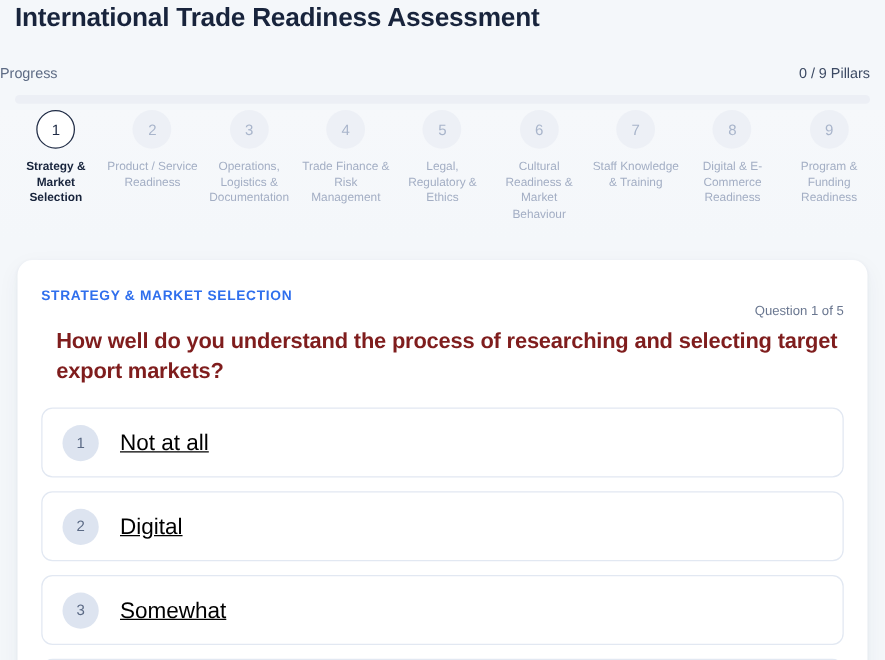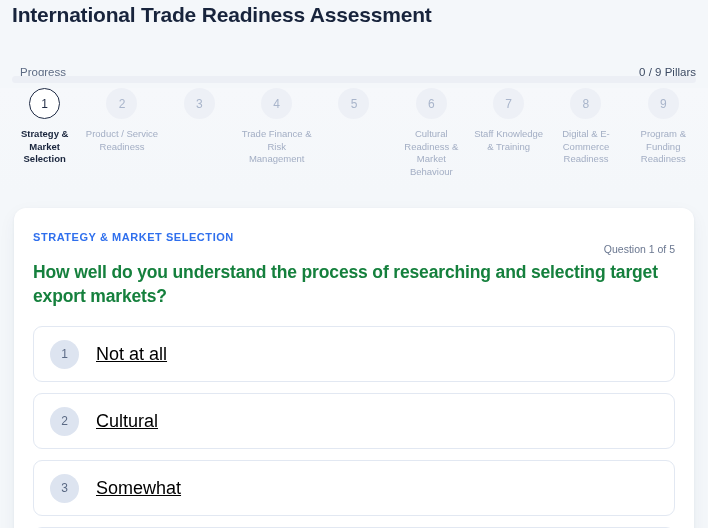--- a/index.html
+++ b/index.html
@@ -32,25 +32,24 @@
     top: 2px;
     font-size: 21px;
     font-weight: 700;
     letter-spacing: -0.2px;
     color: #18243c;
     line-height: 26px;
   }
 
   .progress-row {
     position: absolute;
-    left: 20px;
+    left: 0;
     right: 12px;
     top: 51px;
     height: 16px;
-    margin-top: 13px;
   }
   .progress-label {
     position: absolute;
     left: 0;
     top: 0;
     font-size: 11.5px;
     color: #5d6b84;
     line-height: 16px;
   }
   .progress-count {
@@ -171,24 +170,25 @@
     font-size: 10.5px;
     color: #6a7790;
     line-height: 14px;
     margin-top: 11px;
   }
 
   .question-text {
     font-size: 17.5px;
     font-weight: 700;
     line-height: 24px;
-    color: #15803d;
+    color: #7f1d1d;
     letter-spacing: -0.15px;
     margin-bottom: 18px;
     max-width: 645px;
+    margin-left: 12px;
   }
 
   .options {
     display: flex;
     flex-direction: column;
     gap: 11px;
   }
   .option {
     display: flex;
     align-items: center;
@@ -239,27 +239,29 @@
       <div class="step active">
         <div class="step-circle">1</div>
         <div class="step-label">Strategy &amp; Market Selection</div>
       </div>
       <div class="step">
         <div class="step-circle">2</div>
         <div class="step-label">Product / Service Readiness</div>
       </div>
       <div class="step">
         <div class="step-circle">3</div>
+        <div class="step-label">Operations, Logistics &amp; Documentation</div>
       </div>
       <div class="step">
         <div class="step-circle">4</div>
         <div class="step-label">Trade Finance &amp; Risk Management</div>
       </div>
       <div class="step">
         <div class="step-circle">5</div>
+        <div class="step-label">Legal, Regulatory &amp; Ethics</div>
       </div>
       <div class="step">
         <div class="step-circle">6</div>
         <div class="step-label">Cultural Readiness &amp; Market Behaviour</div>
       </div>
       <div class="step">
         <div class="step-circle">7</div>
         <div class="step-label">Staff Knowledge &amp; Training</div>
       </div>
       <div class="step">
@@ -280,21 +282,21 @@
 
     <div class="question-text">How well do you understand the process of researching and selecting target export markets?</div>
 
     <div class="options" id="options">
         <div class="option">
           <div class="option-num">1</div>
           <div class="option-label">Not at all</div>
         </div>
         <div class="option">
           <div class="option-num">2</div>
-          <div class="option-label">Cultural</div>
+          <div class="option-label">Digital</div>
         </div>
         <div class="option">
           <div class="option-num">3</div>
           <div class="option-label">Somewhat</div>
         </div>
         <div class="option">
           <div class="option-label"></div>
         </div>
       </div>
   </div>

